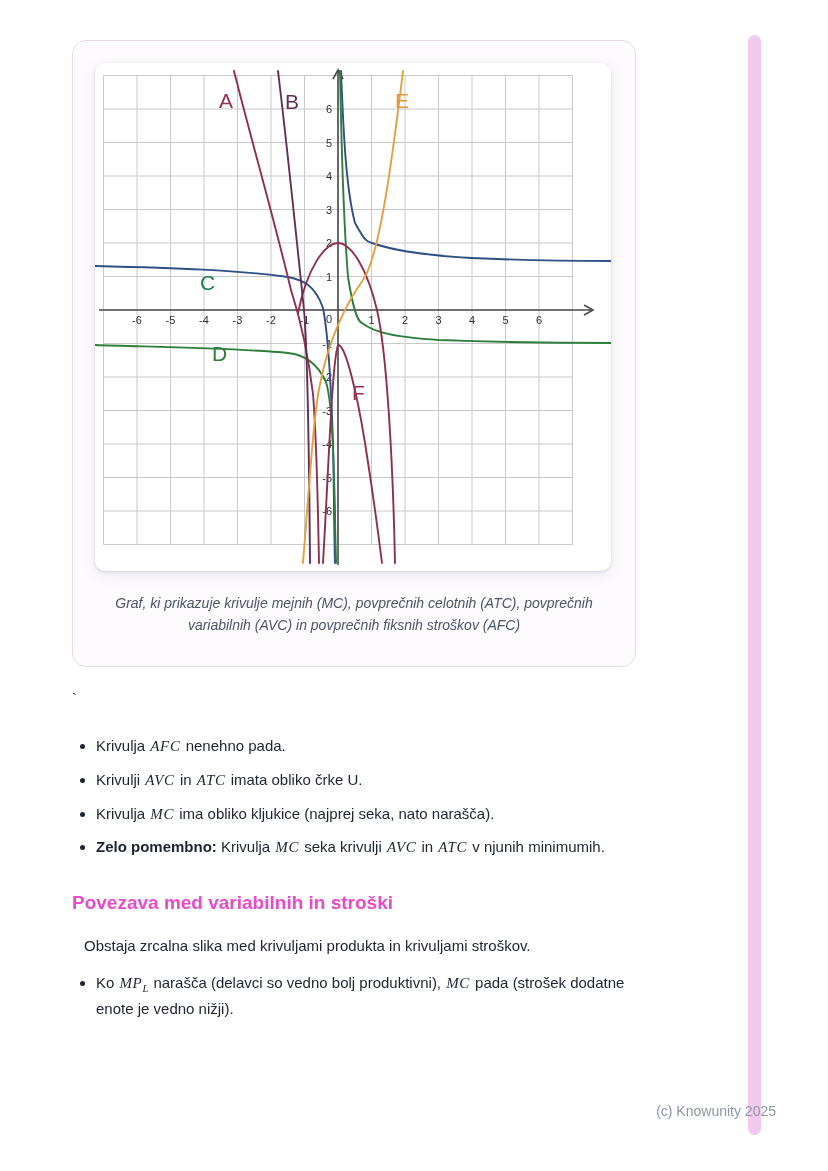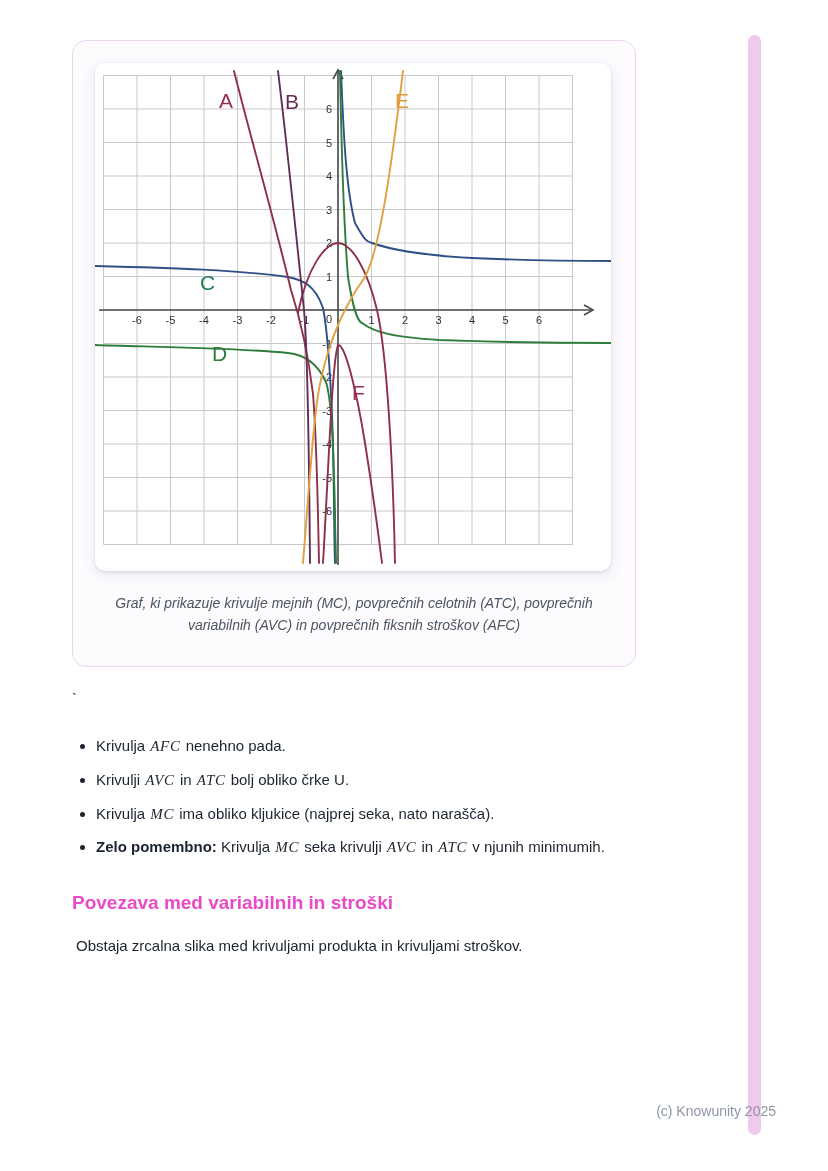--- a/index.html
+++ b/index.html
@@ -46,21 +46,21 @@
   
   .content{position:absolute;left:72px;top:690px;width:566px;}
   .stray{font-size:15px;height:24px;}
   .h-bold{font-size:15.5px;font-weight:700;margin:40px 0 0 0;color:#111722;}
   ul.blist{margin:21px 0 0 0;padding:0 0 0 24px;list-style:disc;}
   ul.blist li{font-size:15px;line-height:1.52;margin:0 0 11px 0;}
   .seg-math{font-family:Liberation Serif, serif;font-style:italic;letter-spacing:0.6px;padding:0 1px;text-align:center;}
   .seg-math sub{font-size:0.7em;font-style:italic;letter-spacing:0;}
   .seg-bold{font-weight:700;}
   .h-pink{font-size:19px;font-weight:700;color:#e84ac8;margin:33px 0 0 0;}
-  .intro{font-size:15px;line-height:1.5;margin:21px 0 0 4px;}
+  .intro{font-size:15px;line-height:1.5;margin:21px 0 0 12px;}
   ul.blist2{margin:13px 0 0 0;padding:0 0 0 24px;list-style:disc;}
   ul.blist2 li{font-size:15px;line-height:1.58;}
 
   
   .credit{
     position:absolute;top:1103px;right:52px;font-size:14px;color:#8d96a3;z-index:3;
   }
   .scrollbar{
     position:absolute;left:748px;top:35px;width:13px;height:1100px;
     background:#f1c9ef;border-radius:7px;z-index:1;
@@ -160,25 +160,28 @@
   </div>
   <div class="figure-caption">Graf, ki prikazuje krivulje mejnih (MC), povprečnih celotnih (ATC), povprečnih variabilnih (AVC) in povprečnih fiksnih stroškov (AFC)</div>
 </div>
 
 <div class="content">
   <div class="stray">`</div>
 
 
   <ul class="blist">
     <li><span><span class="seg-normal">Krivulja </span><span class="seg-math">AFC</span><span class="seg-normal"> nenehno pada.</span></span></li>
-    <li><span><span class="seg-normal">Krivulji </span><span class="seg-math">AVC</span><span class="seg-normal"> in </span><span class="seg-math">ATC</span><span class="seg-normal"> bolj obliko črke U.</span></span></li>
+    <li><span><span class="seg-normal">Krivulji </span><span class="seg-math">AVC</span><span class="seg-normal"> in </span><span class="seg-math">ATC</span><span class="seg-normal"> imata obliko črke U.</span></span></li>
     <li><span><span class="seg-normal">Krivulja </span><span class="seg-math">MC</span><span class="seg-normal"> ima obliko kljukice (najprej seka, nato narašča).</span></span></li>
     <li><span><span class="seg-bold">Zelo pomembno:</span><span class="seg-normal"> Krivulja </span><span class="seg-math">MC</span><span class="seg-normal"> seka krivulji </span><span class="seg-math">AVC</span><span class="seg-normal"> in </span><span class="seg-math">ATC</span><span class="seg-normal"> v njunih minimumih.</span></span></li>
   </ul>
 
   <h2 class="h-pink">Povezava med variabilnih in stroški</h2>
 
   <p class="intro">Obstaja zrcalna slika med krivuljami produkta in krivuljami stroškov.</p>
 
+  <ul class="blist2">
+    <li><span><span class="seg-normal">Ko </span><span class="seg-math">MP<sub>L</sub></span><span class="seg-normal"> narašča (delavci so vedno bolj produktivni), </span><span class="seg-math">MC</span><span class="seg-normal"> pada (strošek dodatne enote je vedno nižji).</span></span></li>
+  </ul>
 </div>
 
 <div class="credit">(c) Knowunity 2025</div>
 <div class="scrollbar"></div>
 
 </body></html>

